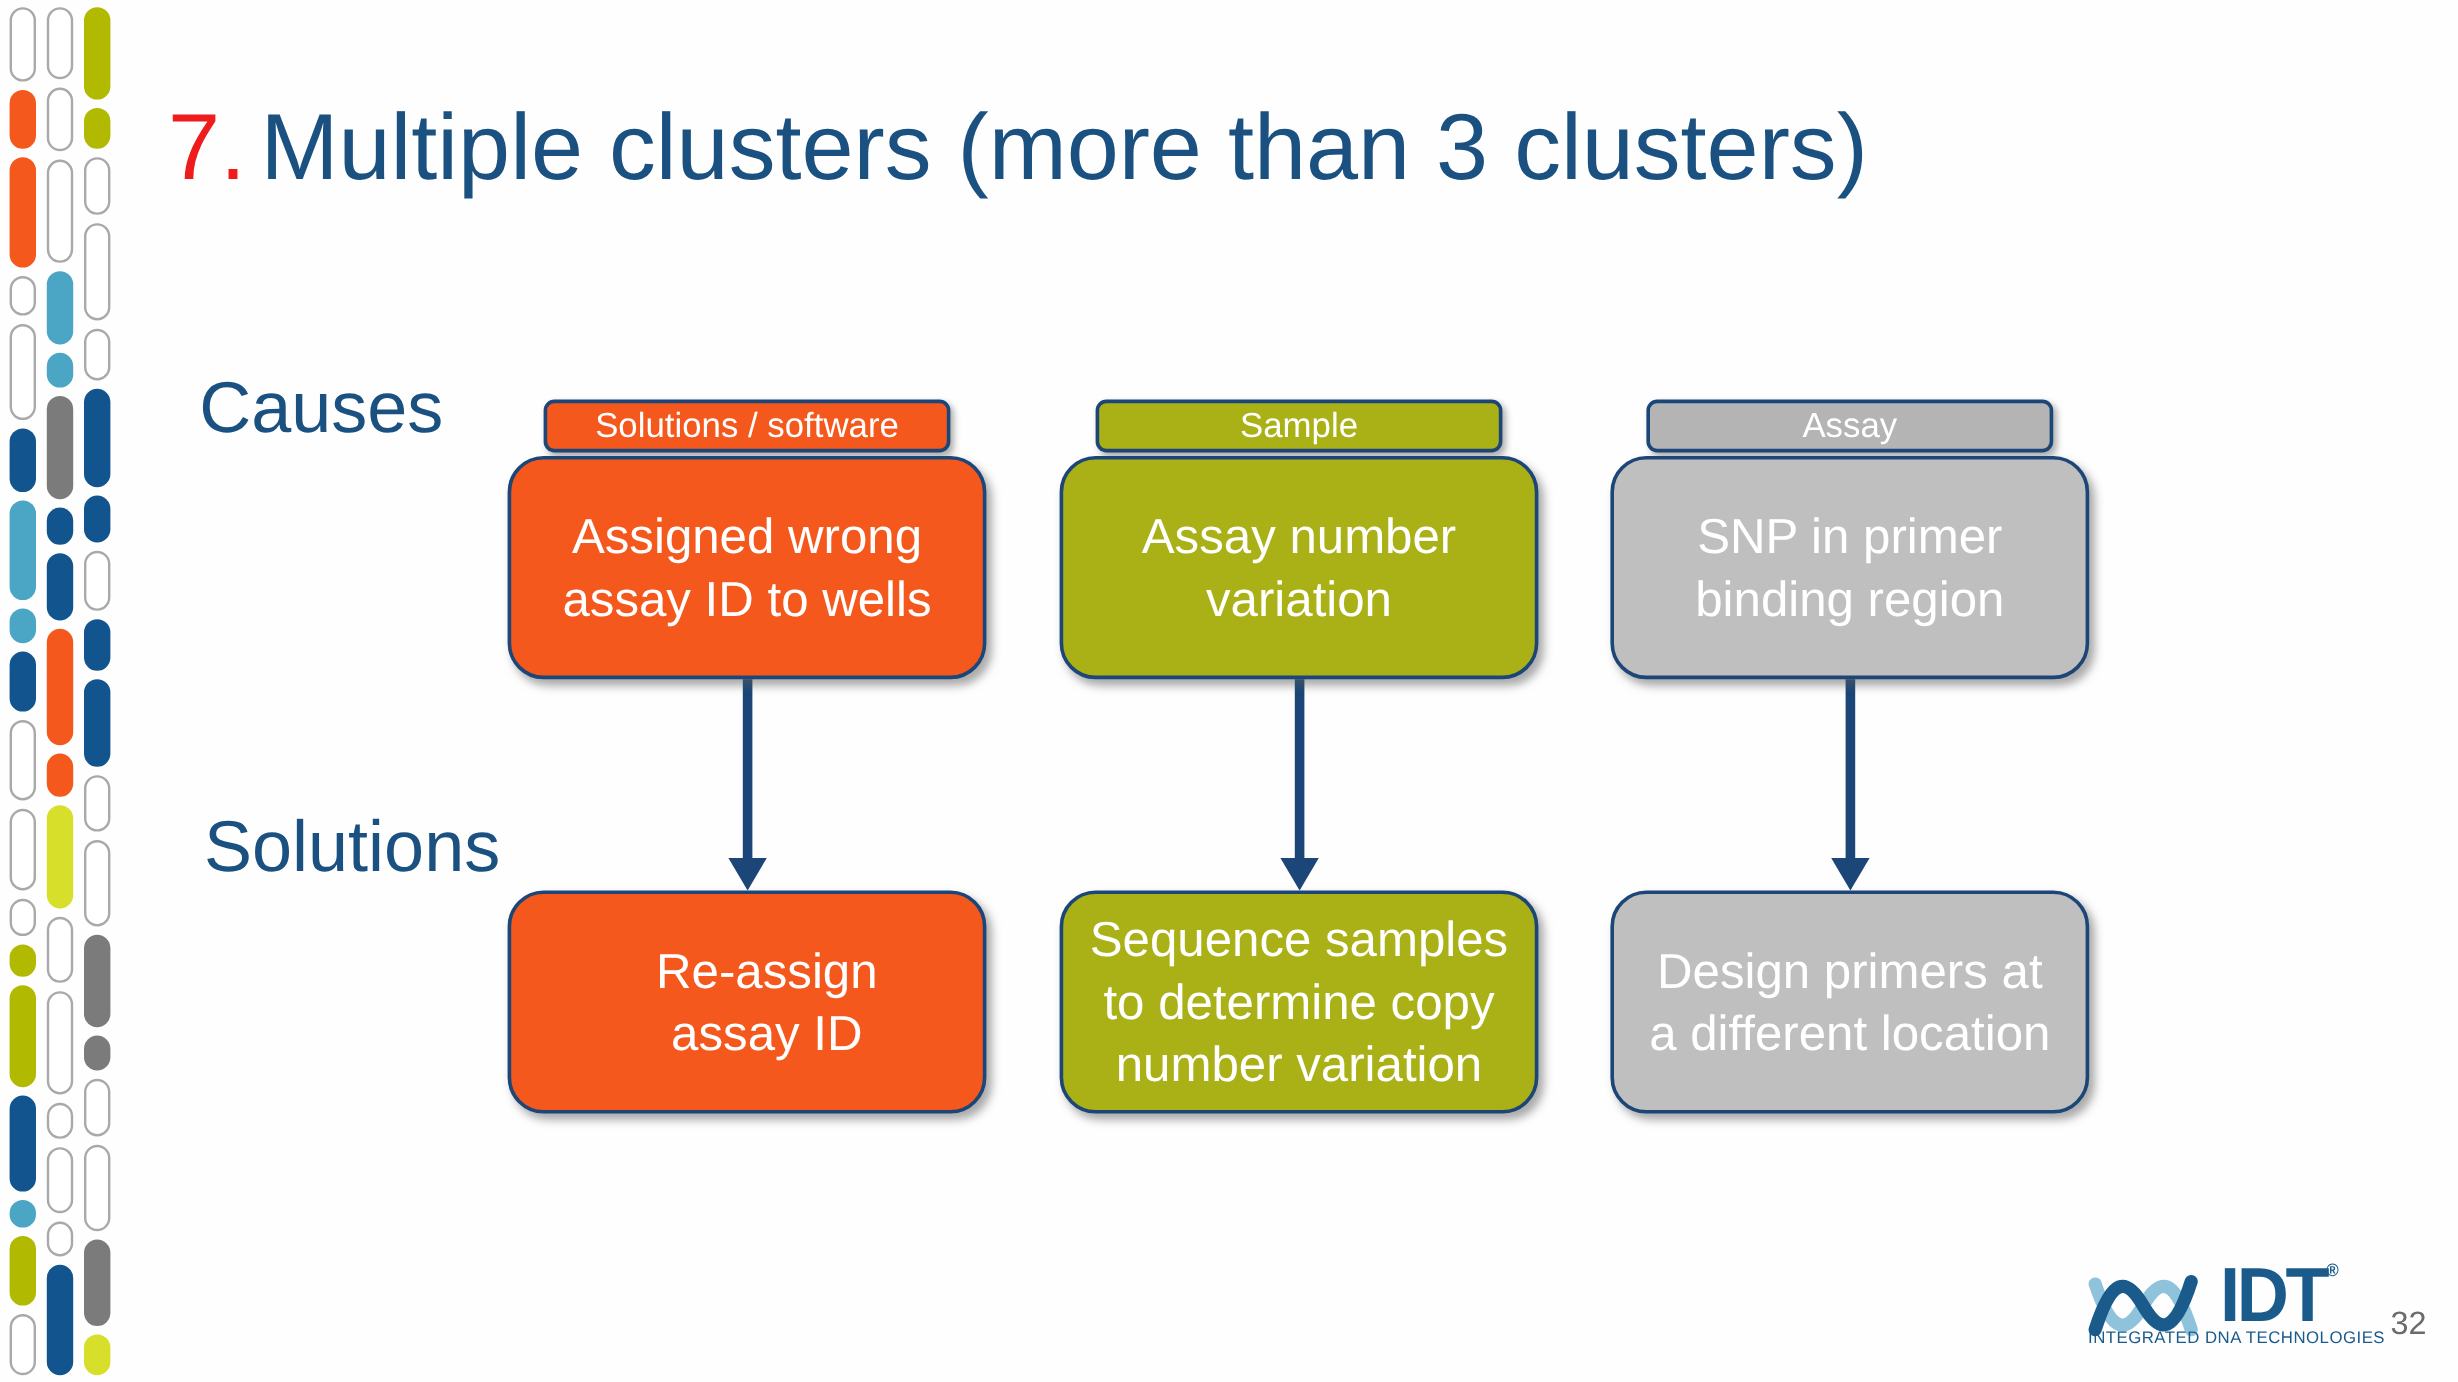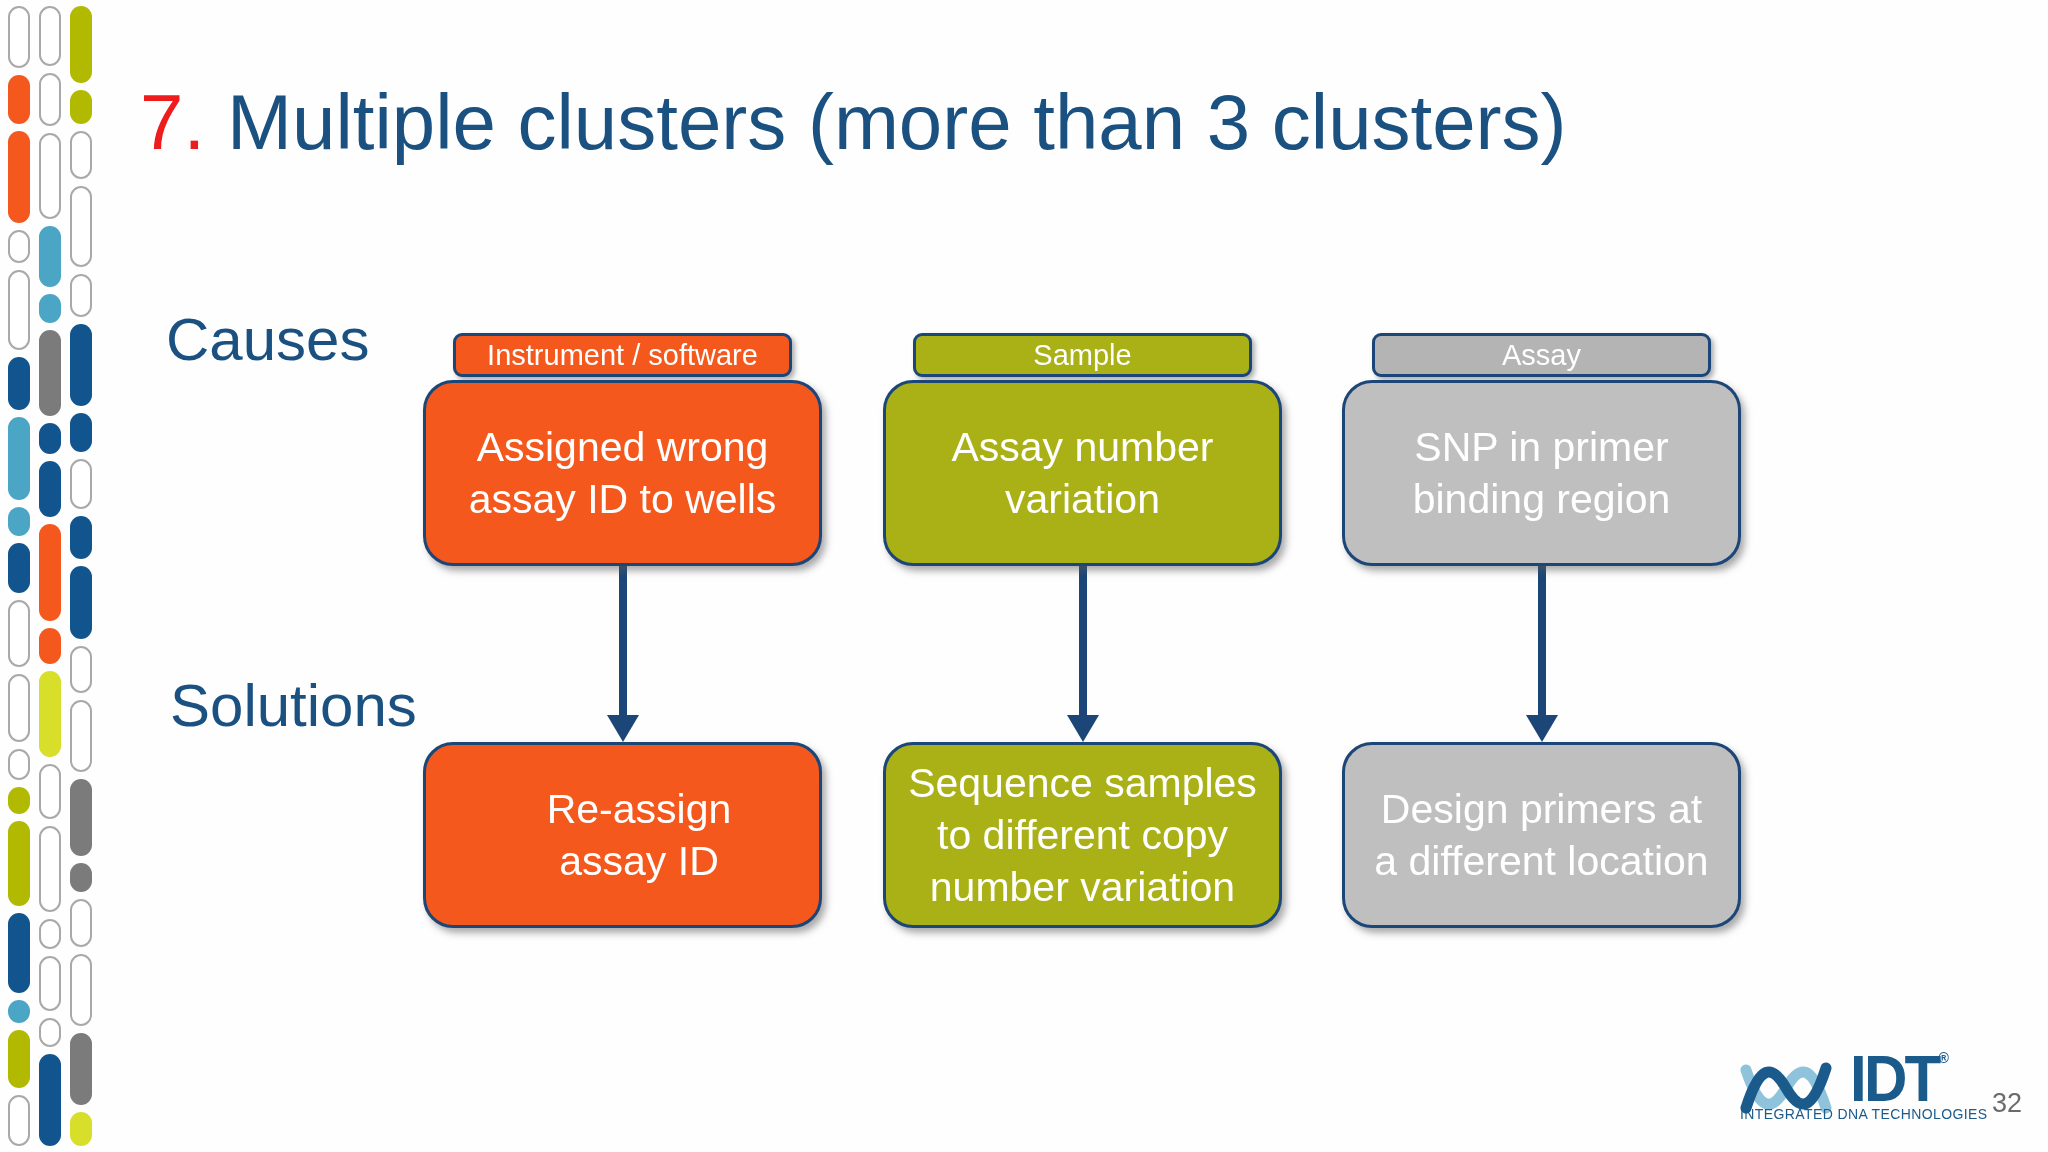--- a/index.html
+++ b/index.html
@@ -21,21 +21,21 @@
   }
   .capsule { flex-basis:0; border-radius:999px; min-height:14px; }
 
   
   .title {
     position:absolute; left:140px; top:78px;
     font-size:78px; line-height:1.15; color:var(--title-navy);
     white-space:nowrap;
   }
   .title .num { color:var(--red-accent); }
-  .title .txt { margin-left:22px; }
+  .title .txt { margin-left:12px; }
 
   
   .sec-label {
     position:absolute; font-size:60px; color:var(--title-navy);margin-top:29px;
   }
   .causes-label { left:166px; top:276px; }
   .solutions-label { left:170px; top:642px; }
 
   
   .column { position:absolute; top:0; width:399px; height:1152px; }
@@ -157,21 +157,21 @@
   </div>
 
   <div class="title">
     <span class="num">7.</span><span class="txt">Multiple clusters (more than 3 clusters)</span>
   </div>
 
   <div class="sec-label causes-label">Causes</div>
   <div class="sec-label solutions-label">Solutions</div>
 
   <div class="column col-1">
-    <div class="tab" style="background-color: rgb(244, 88, 29);">Instrument / software</div>
+    <div class="tab" style="background-color: rgb(244, 88, 29);">Solutions / software</div>
     <div class="box cause-box" style="background-color: rgb(244, 88, 29);">
       <span>Assigned wrong
 assay ID to wells</span>
     </div>
     <div class="arrow-stem"></div>
     <div class="arrow-head"></div>
     <div class="box solution-box" style="background-color: rgb(244, 88, 29); padding-left: 33px;">
       <span>Re-assign
 assay ID</span>
     </div>
@@ -180,21 +180,21 @@
   <div class="column col-2">
     <div class="tab" style="background-color: rgb(169, 177, 23);">Sample</div>
     <div class="box cause-box" style="background-color: rgb(169, 177, 23);">
       <span>Assay number
 variation</span>
     </div>
     <div class="arrow-stem"></div>
     <div class="arrow-head"></div>
     <div class="box solution-box" style="background-color: rgb(169, 177, 23);">
       <span>Sequence samples
-to different copy
+to determine copy
 number variation</span>
     </div>
   </div>
 
   <div class="column col-3">
     <div class="tab" style="background-color: rgb(180, 180, 180);">Assay</div>
     <div class="box cause-box" style="background-color: rgb(191, 191, 191);">
       <span>SNP in primer
 binding region</span>
     </div>

